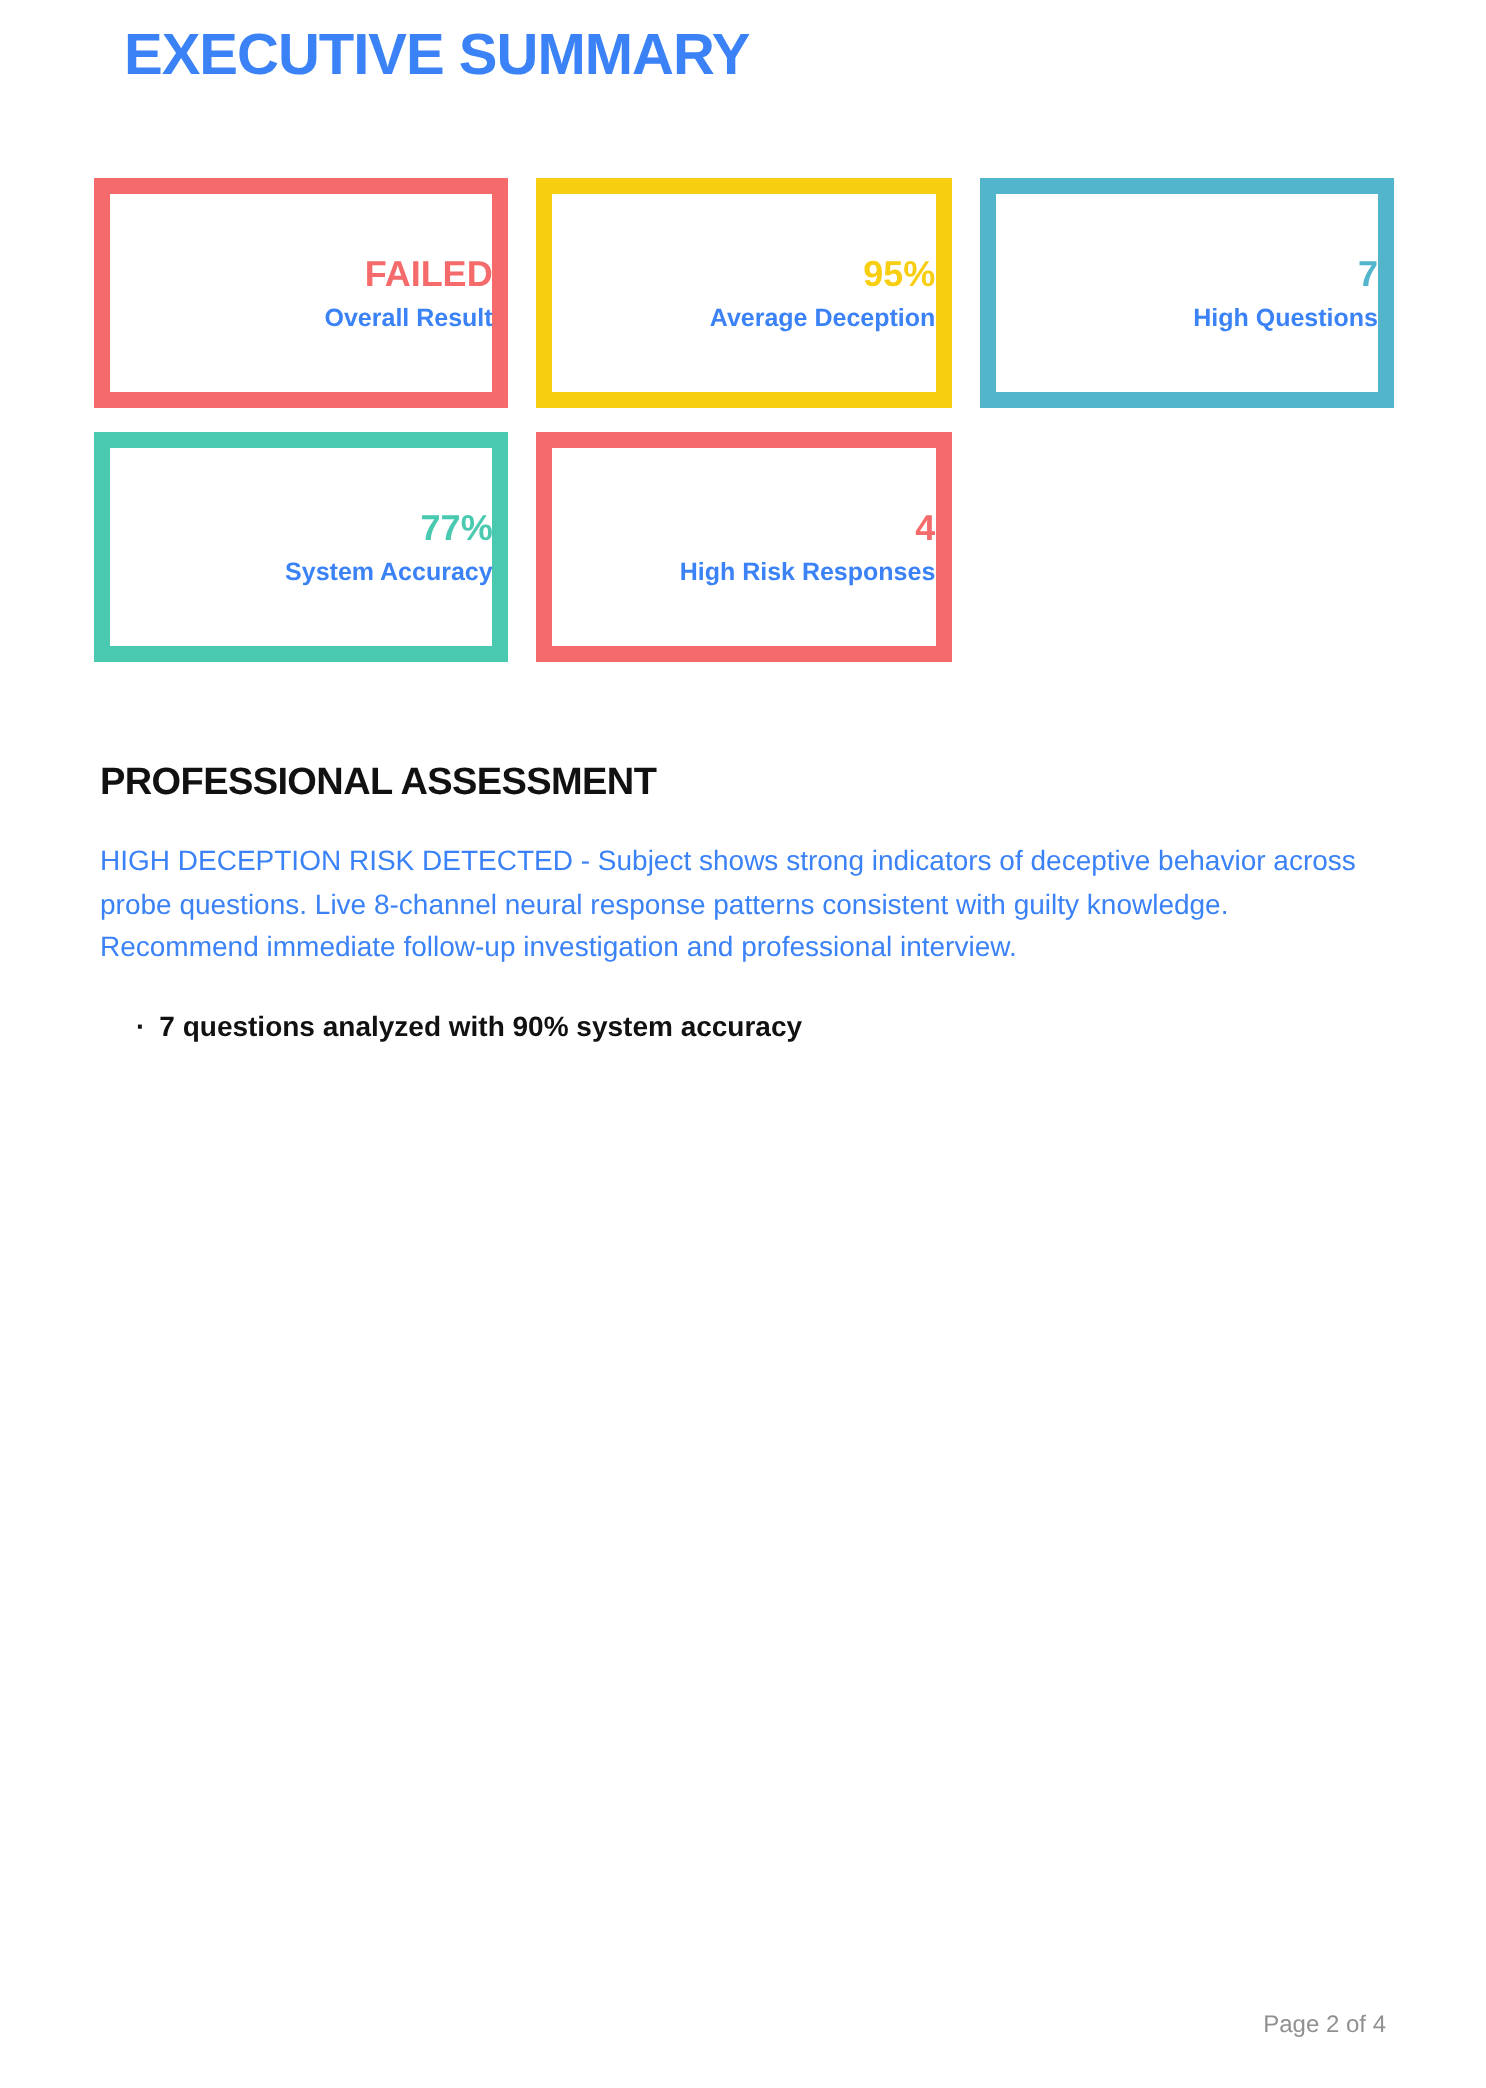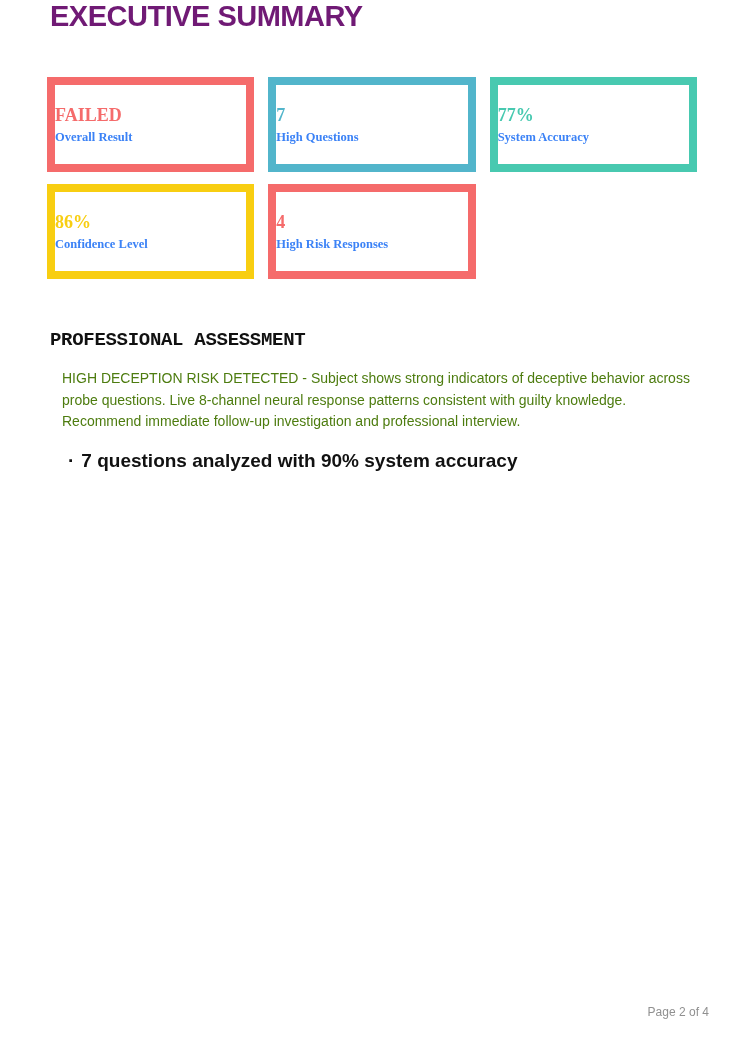--- a/index.html
+++ b/index.html
@@ -12,122 +12,120 @@
     width: 743px;
     height: 1044px;
     background: #ffffff;
     font-family: "Liberation Sans", sans-serif;
     color: #111111;
     overflow: hidden;
     box-sizing: border-box;
     padding: 0 50px;
   }
   .doc-title {
-    margin: 0;
+    margin: 12px;
     font-size: 29px;
     font-weight: 700;
     letter-spacing: -0.5px;
-    color: #701a75;
+    color: #3b82f6;
   }
   .stat-grid {
     display: grid;
     grid-template-columns: repeat(3, 1fr);
     gap: 12px 14px;
     margin-top: 44px;
     margin-left: -3px;
     margin-right: -4px;
   }
   .stat-card {
     box-sizing: border-box;
-    height: 95px;
+    height: 115px;
     border: 8px solid #ccc;
     background: #ffffff;
     display: flex;
     flex-direction: column;
-    align-items: flex-start;
+    align-items: flex-end;
     justify-content: center;
     text-align: center;
     gap: 7px;
-    font-family: Liberation Serif, serif;
   }
   .stat-value {
     font-size: 18px;
     font-weight: 700;
     line-height: 1;
   }
   .stat-label {
     font-size: 12.5px;
     font-weight: 700;
     color: #3b82f6;
     line-height: 1;
   }
   .section-heading {
     margin: 0;
     font-size: 19px;
     font-weight: 700;
     letter-spacing: -0.3px;
     color: #111111;
-    font-family: Liberation Mono, monospace;
   }
   .assessment-heading { margin-top: 50px; }
   .assessment-body {
-    margin: 17px 0 0 12px;
+    margin: 17px 0 0 0;
     font-size: 14px;
     font-weight: 400;
     line-height: 21.5px;
-    color: #4d7c0f;
+    color: #3b82f6;
     width: 643px;
   }
   .findings-heading { margin-top: 36px; }
   .findings-list {
     margin-top: 21px;
   }
   .finding-item {
     margin: 0 0 15px 18px;
-    font-size: 19px;
+    font-size: 14px;
     font-weight: 700;
     line-height: 14px;
     color: #111111;
   }
   .bullet-dot {
     display: inline-block;
     margin-right: 7px;
     font-weight: 700;
   }
   .page-footer {
     position: absolute;
-    right: 34px;
+    right: 50px;
     bottom: 25px;
     font-size: 12px;
     color: #909090;
   }
 </style>
 </head>
 <body>
 
 <div class="page">
 
   <h1 class="doc-title">EXECUTIVE SUMMARY</h1>
 
   <div class="stat-grid">
     <div class="stat-card" style="border-color: rgb(245, 107, 107);">
       <div class="stat-value" style="color: rgb(245, 107, 107);">FAILED</div>
       <div class="stat-label">Overall Result</div>
     </div>
+    <div class="stat-card" style="border-color: rgb(248, 206, 17);">
+      <div class="stat-value" style="color: rgb(248, 206, 17);">95%</div>
+      <div class="stat-label">Average Deception</div>
+    </div>
     <div class="stat-card" style="border-color: rgb(82, 181, 203);">
       <div class="stat-value" style="color: rgb(82, 181, 203);">7</div>
       <div class="stat-label">High Questions</div>
     </div>
     <div class="stat-card" style="border-color: rgb(72, 201, 176);">
       <div class="stat-value" style="color: rgb(72, 201, 176);">77%</div>
       <div class="stat-label">System Accuracy</div>
-    </div>
-    <div class="stat-card" style="border-color: rgb(248, 206, 17);">
-      <div class="stat-value" style="color: rgb(248, 206, 17);">86%</div>
-      <div class="stat-label">Confidence Level</div>
     </div>
     <div class="stat-card" style="border-color: rgb(245, 107, 107);">
       <div class="stat-value" style="color: rgb(245, 107, 107);">4</div>
       <div class="stat-label">High Risk Responses</div>
     </div>
   </div>
 
   <h2 class="section-heading assessment-heading">PROFESSIONAL ASSESSMENT</h2>
   <p class="assessment-body">HIGH DECEPTION RISK DETECTED - Subject shows strong indicators of deceptive behavior across probe questions. Live 8-channel neural response patterns consistent with guilty knowledge. Recommend immediate follow-up investigation and professional interview.</p>
 

